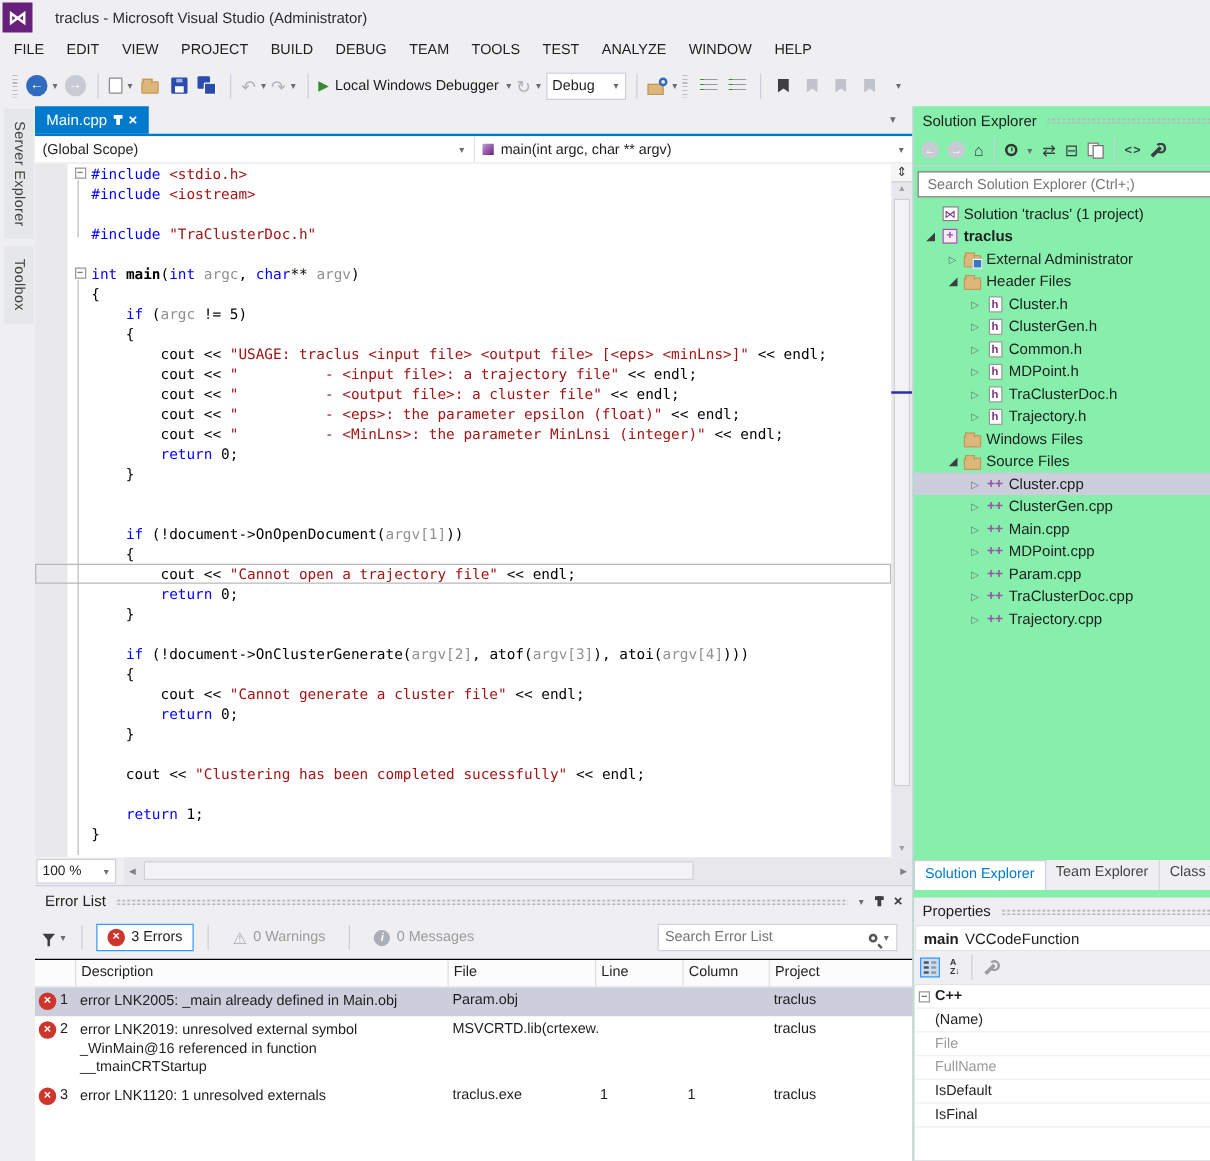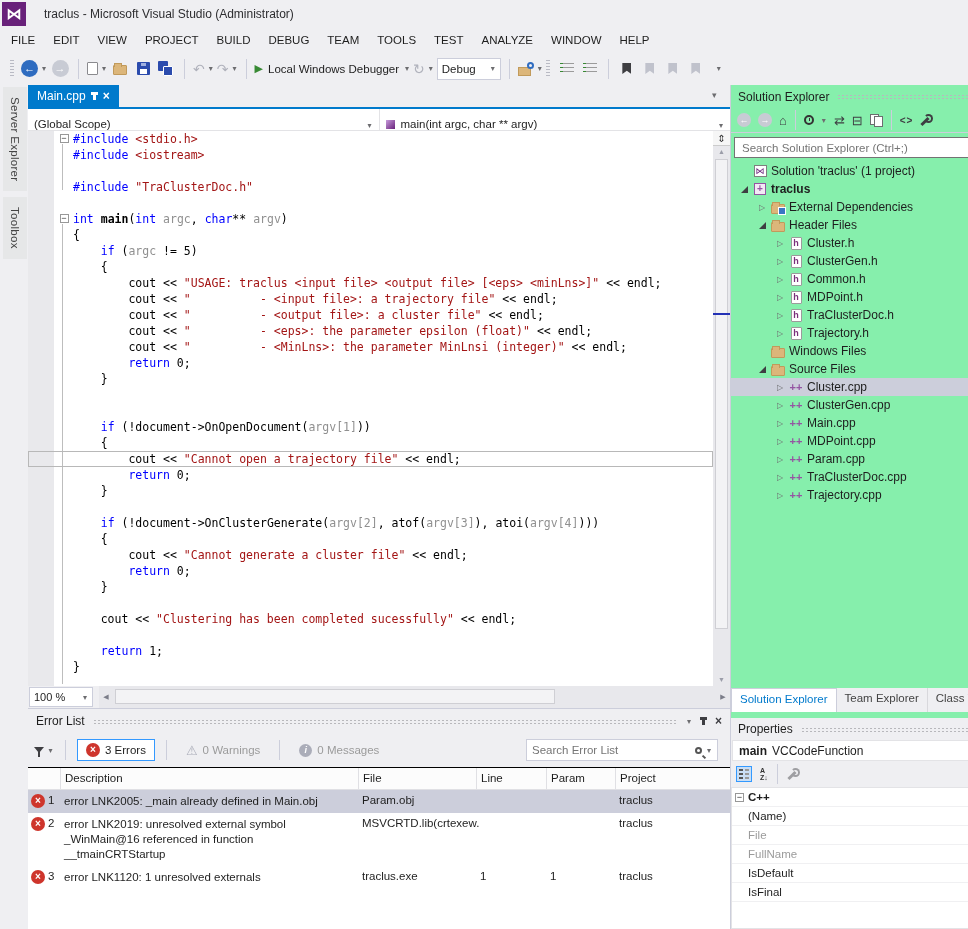--- a/index.html
+++ b/index.html
@@ -48,21 +48,21 @@
   .rail-tab{writing-mode:vertical-rl;font-size:11.5px;color:#444;padding:10px 6px;background:#E6E7E8;margin:2px 3px 6px 3px;letter-spacing:.3px}
 
   
   .doc-tab{position:absolute;left:28px;top:85px;height:22px;background:#007ACC;color:#fff;display:flex;align-items:center;gap:7px;padding:0 9px;font-size:12px}
   .tab-pin{display:inline-block;width:3px;height:8px;background:#fff;position:relative}
   .tab-pin::before{content:"";position:absolute;left:-2px;top:0;width:7px;height:3px;background:#fff}
   .tab-close{font-size:12px;font-weight:bold}
   .tabwell-dd{position:absolute;left:712px;top:90px;font-size:9px;color:#6D6D70}
   .tab-underline{position:absolute;left:28px;top:107px;width:702px;height:2px;background:#007ACC}
   .navbar{position:absolute;left:28px;top:109px;width:702px;height:22px;background:#fff;display:flex;border-bottom:1px solid #E3E3E6}
-  .nav-combo{flex:1;display:flex;align-items:flex-end;justify-content:space-between;padding:0 6px;font-size:11.5px;border-right:1px solid #E3E3E6}
+  .nav-combo{flex:1;display:flex;align-items:center;justify-content:space-between;padding:0 6px;font-size:11.5px;border-right:1px solid #E3E3E6}
   .ico-method{width:9px;height:9px;background:linear-gradient(135deg,#C79BDB,#68217A);margin-right:6px}
   .editor{position:absolute;left:28px;top:131px;width:702px;height:555px;background:#fff;overflow:hidden}
   .ed-margin{position:absolute;left:0;top:0;bottom:0;width:26px;background:#E9E9EC}
   .code{position:absolute;left:0;top:0;right:17px;bottom:0}
   .cl{height:16px;line-height:16px;white-space:pre;font-family:"DejaVu Sans Mono","Liberation Mono",monospace;font-size:11.5px;padding-left:45px;position:relative;color:#000}
   .cl.hl{outline:1px solid #B8B8B8;outline-offset:-1px}
   .fold{position:absolute;left:29px;top:0;width:14px;height:16px}
   .foldbox{width:9px;height:9px;border:1px solid #989898;font-size:9px;line-height:7px;text-align:center;color:#333;background:#fff;margin:3px auto 0;font-family:"Liberation Sans",sans-serif}
   .tk-k{color:#0000FF}.tk-s{color:#A31515}.tk-t{color:#2B91AF}.tk-g{color:#909090}.tk-b{font-weight:bold}
   .guide{position:absolute;width:1px;background:#BDBDBD;left:34px}
@@ -393,21 +393,21 @@
       <span class="ico-mag"></span>
       <span class="dd">▾</span>
     </div>
   </div>
   <div class="el-body">
     <div class="el-grid el-head" id="el-head">
         <div></div>
         <div>Description</div>
         <div>File</div>
         <div>Line</div>
-        <div>Param</div>
+        <div>Column</div>
         <div>Project</div>
       </div>
     <div id="el-rows">
         <div class="el-grid el-row sel">
           <div class="el-cell-id">
             <span class="ico-err">×</span>
             <span>1</span>
           </div>
           <div class="el-desc">error LNK2005: _main already defined in Main.obj</div>
           <div>Param.obj</div>
@@ -482,21 +482,21 @@
           <span class="ticon">
             <span class="ico-prj">+</span>
           </span>
           <span class="tlabel b">traclus</span>
         </div>
         <div class="trow" style="padding-left: 24px;">
           <span class="tarrow">▷</span>
           <span class="ticon">
             <span class="ico-folder ico-ext"></span>
           </span>
-          <span class="tlabel">External Dependencies</span>
+          <span class="tlabel">External Administrator</span>
         </div>
         <div class="trow" style="padding-left: 24px;">
           <span class="tarrow">
             <span class="tri-exp"></span>
           </span>
           <span class="ticon">
             <span class="ico-folder"></span>
           </span>
           <span class="tlabel">Header Files</span>
         </div>

